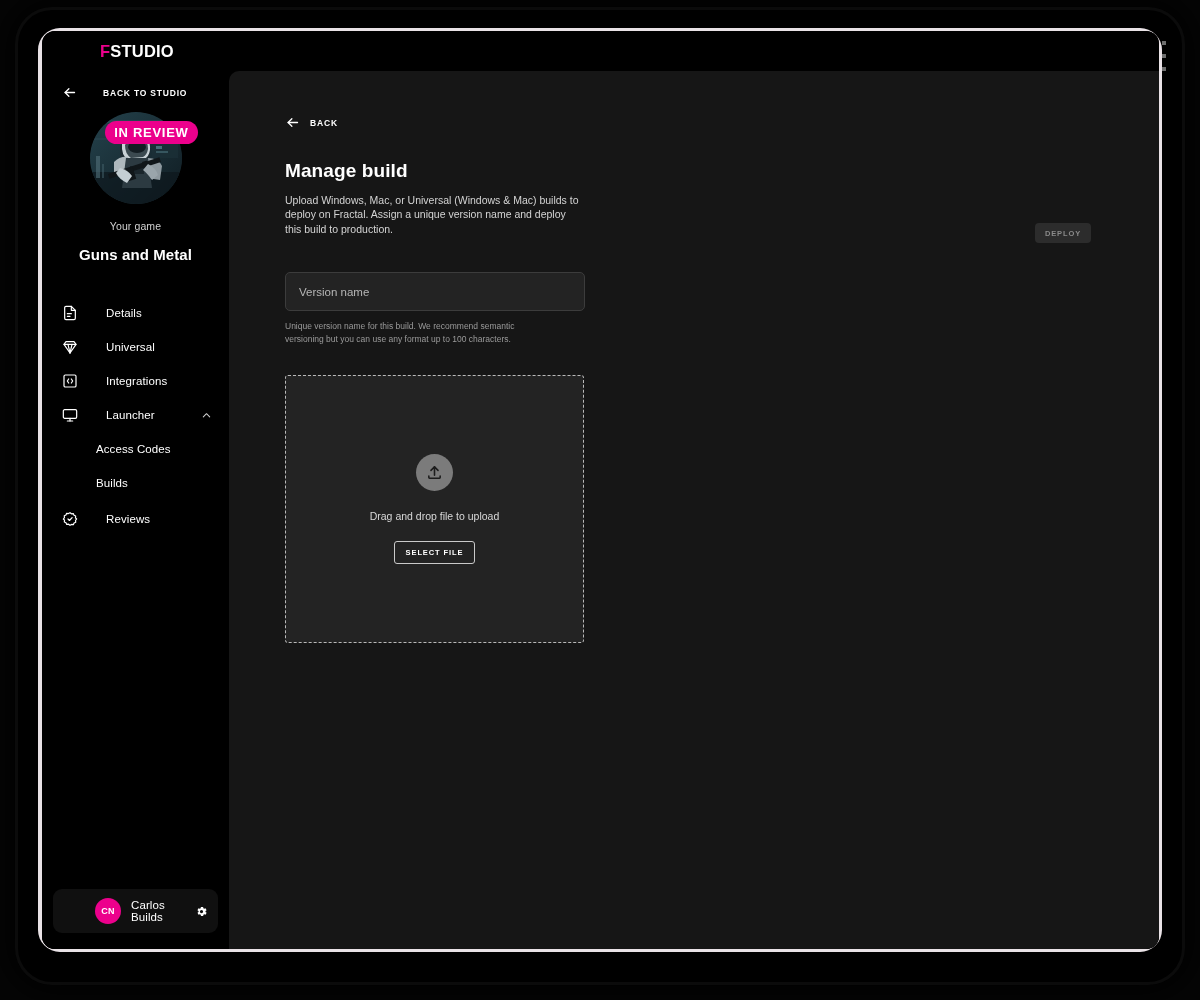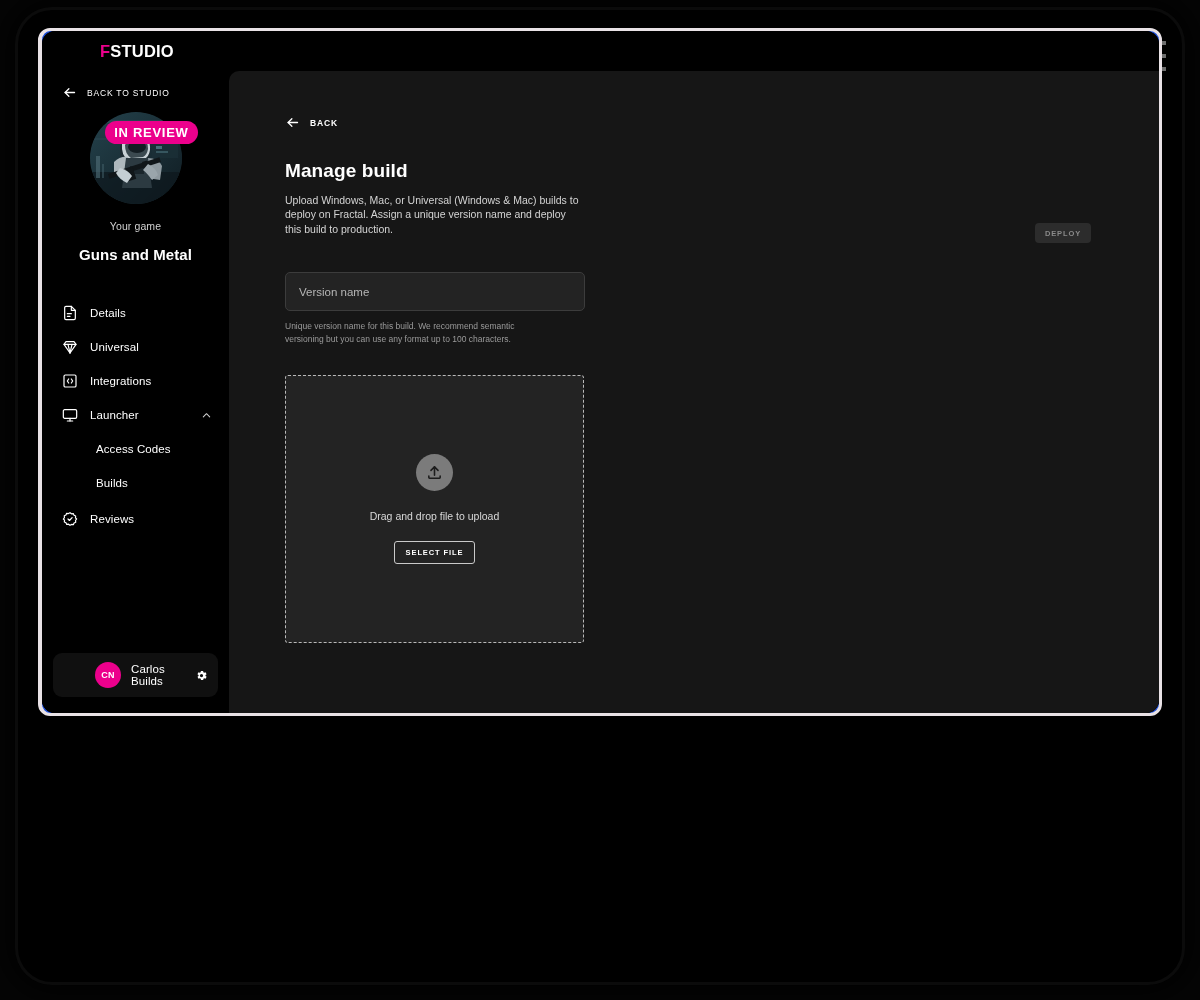--- a/index.html
+++ b/index.html
@@ -31,22 +31,22 @@
     background: #000000;
     box-shadow: 0 0 0 3px #0b0b0b, 0 0 34px 10px rgba(0,0,0,0.95);
   }
 
   
   #window-frame {
     position: absolute;
     left: 38px;
     top: 28px;
     width: 1124px;
-    height: 688px;
-    border-radius: 12px;
+    height: 924px;
+    border-radius: 22px;
     background: #1d4ed8;
     border: 3px solid #e9e2e6;
     border-left-width: 4px;
     overflow: visible;
   }
 
   #window-inner {
     position: absolute;
     inset: 0;
     border-radius: 13px;
@@ -114,24 +114,25 @@
 
   .back-to-studio {
     display: flex;
     align-items: center;
     gap: 10px;
     padding: 14px 0 0 20px;
     cursor: pointer;
   }
   .back-to-studio .label {
     font-size: 8.5px;
-    font-weight: 400;
+    font-weight: 700;
     letter-spacing: 0.8px;
     color: #ffffff;
     text-transform: uppercase;
+    margin-left: 16px;
   }
 
   .arrow-left-svg { width: 15px; height: 15px; display: block; }
 
   .game-block {
     margin-top: 12px;
     display: flex;
     flex-direction: column;
     align-items: center;
   }
@@ -184,21 +185,21 @@
   #nav {
     margin-top: 33px;
     display: flex;
     flex-direction: column;
   }
   .nav-item {
     display: flex;
     align-items: center;
     height: 34px;
     padding-left: 20px;
-    gap: 12px;
+    gap: 28px;
     cursor: pointer;
     position: relative;
   }
   .nav-item .nav-icon {
     width: 16px; height: 16px;
     flex: 0 0 16px;
     display: block;
     color: #ffffff;
   }
   .nav-item .nav-icon svg { display:block; width:16px; height:16px; }

